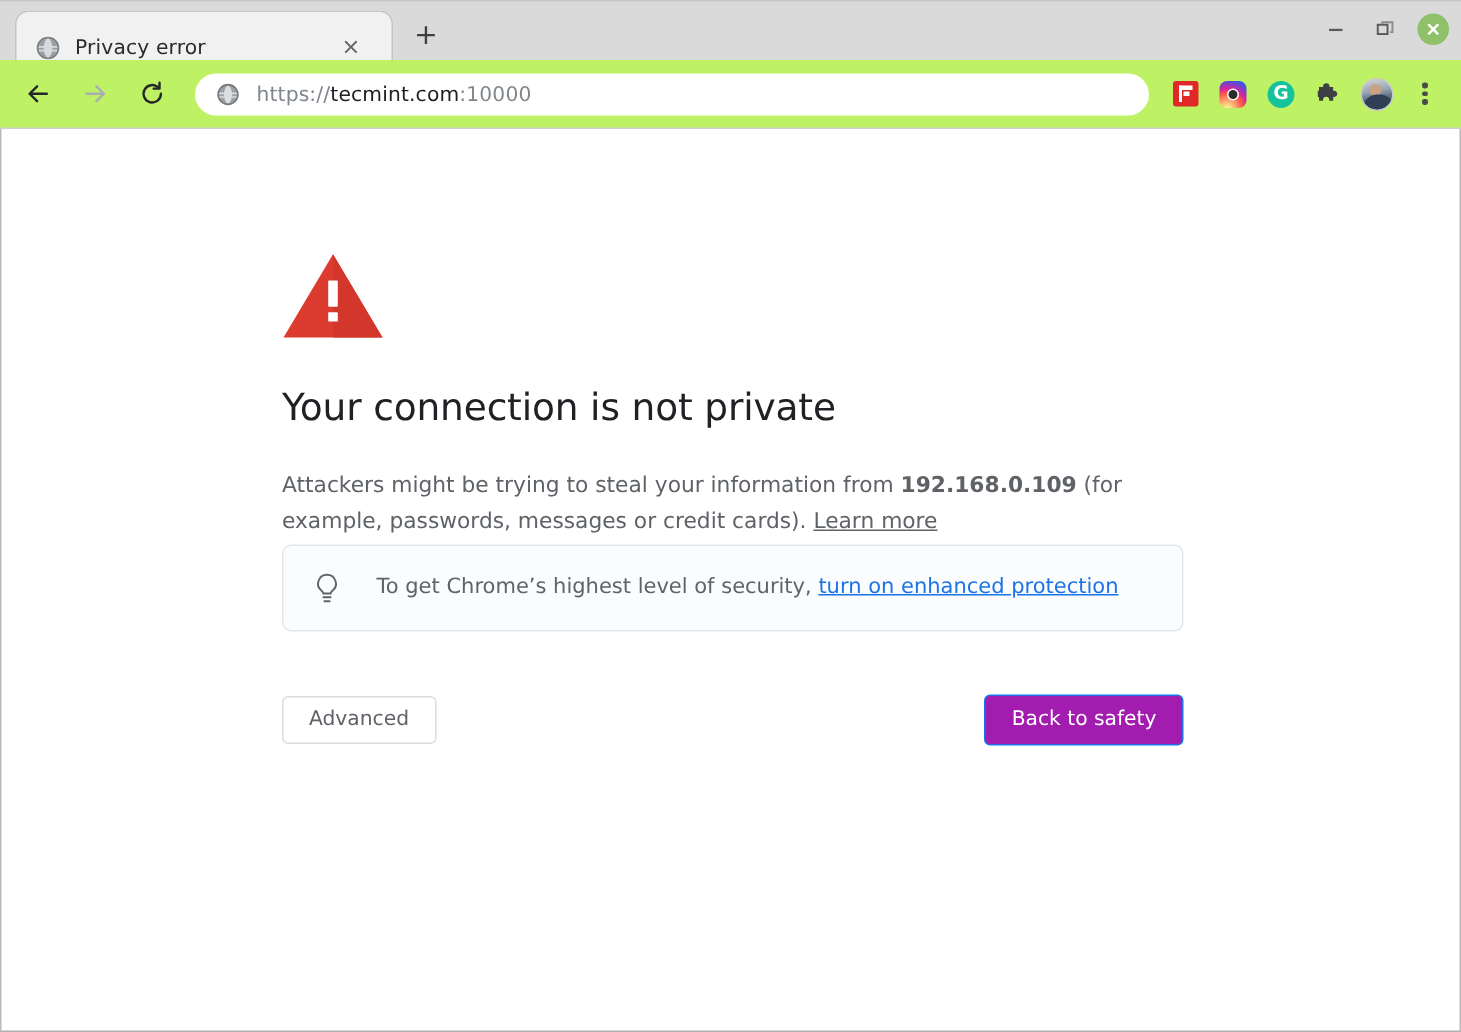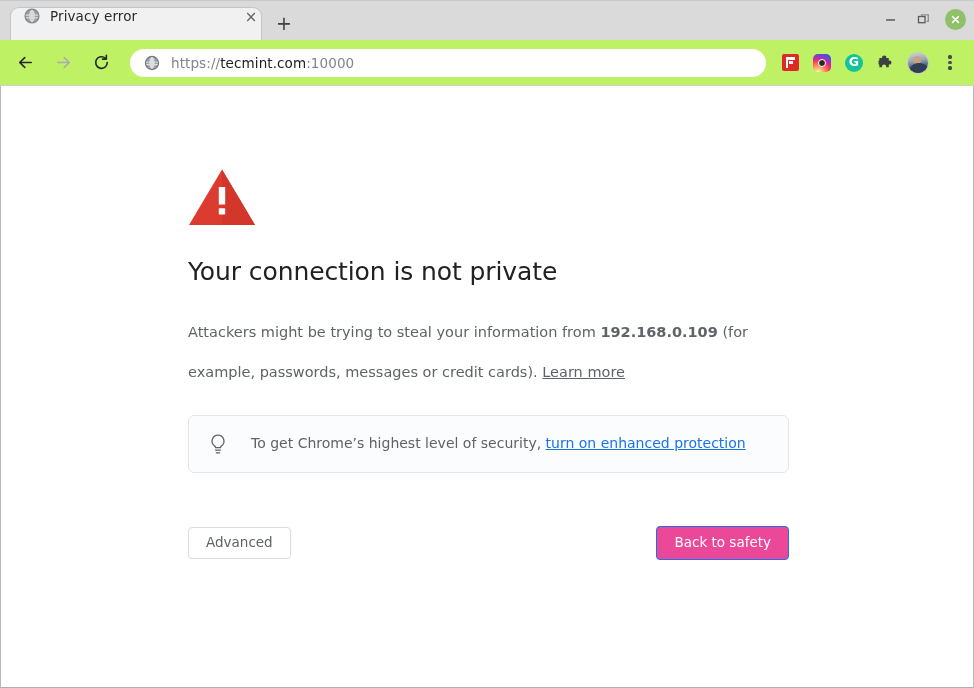--- a/index.html
+++ b/index.html
@@ -37,22 +37,22 @@
     box-sizing: border-box;
     border-top: 1px solid #c8c8c8;
   }
   .tab {
     width: 252px;
     height: 33px;
     background: #f1f1f1;
     border-top-left-radius: 9px;
     border-top-right-radius: 9px;
     display: flex;
-    align-items: flex-start;
-    padding: 0 1px 0 13px;
+    align-items: flex-end;
+    padding: 0 18px 0 13px;
     box-sizing: border-box;
     position: relative;
     border: 1px solid #c4c4c4;
     border-bottom: none;
   }
   .tab-favicon {
     width: 16px; height: 16px;
     flex: 0 0 16px;
     margin-right: 10px;
     display: block;
@@ -295,22 +295,22 @@
     font-size: 25px;
     color: #202124;
     font-weight: normal;
     margin: 0 0 25px 0;
     letter-spacing: -0.1px;
     line-height: 1.25;
   }
   .para {
     font-size: 14.5px;
     color: #5f6368;
-    line-height: 40px;
-    margin: 0 0 23px 0;
+    line-height: 24px;
+    margin: 0 0 3px 0;
     max-width: 580px;
   }
   .para b { color: #5f6368; font-weight: bold; }
   .para a.learn {
     color: #5f6368;
     text-decoration: underline;
   }
   .errcode {
     font-size: 12.5px;
     color: #5f6368;
@@ -337,42 +337,42 @@
     font-size: 14px;
     color: #5f6368;
     line-height: 1.4;
   }
   .tip-text a {
     color: #1a73e8;
     text-decoration: underline;
   }
   .btnrow {
     position: relative;
-    margin-top: 53px;
+    margin-top: 42px;
     height: 34px;
   }
   .btn-advanced {
     position: absolute;
     left: 0;
     top: 1px;
     background: #ffffff;
     border: 1px solid #dadce0;
     border-radius: 4px;
     color: #5f6368;
     font-size: 13.5px;
     padding: 8px 17px;
     line-height: 1;
     font-family: "DejaVu Sans", "Liberation Sans", sans-serif;
     cursor: default;
   }
   .btn-safety {
     position: absolute;
     right: 0;
     top: 0;
-    background: #ec4899;
+    background: #a21caf;
     border: 1px solid #1a73e8;
     border-radius: 4px;
     color: #ffffff;
     font-size: 13.5px;
     padding: 9px 17px;
     line-height: 1;
     font-family: "DejaVu Sans", "Liberation Sans", sans-serif;
     cursor: default;
   }
 </style>

